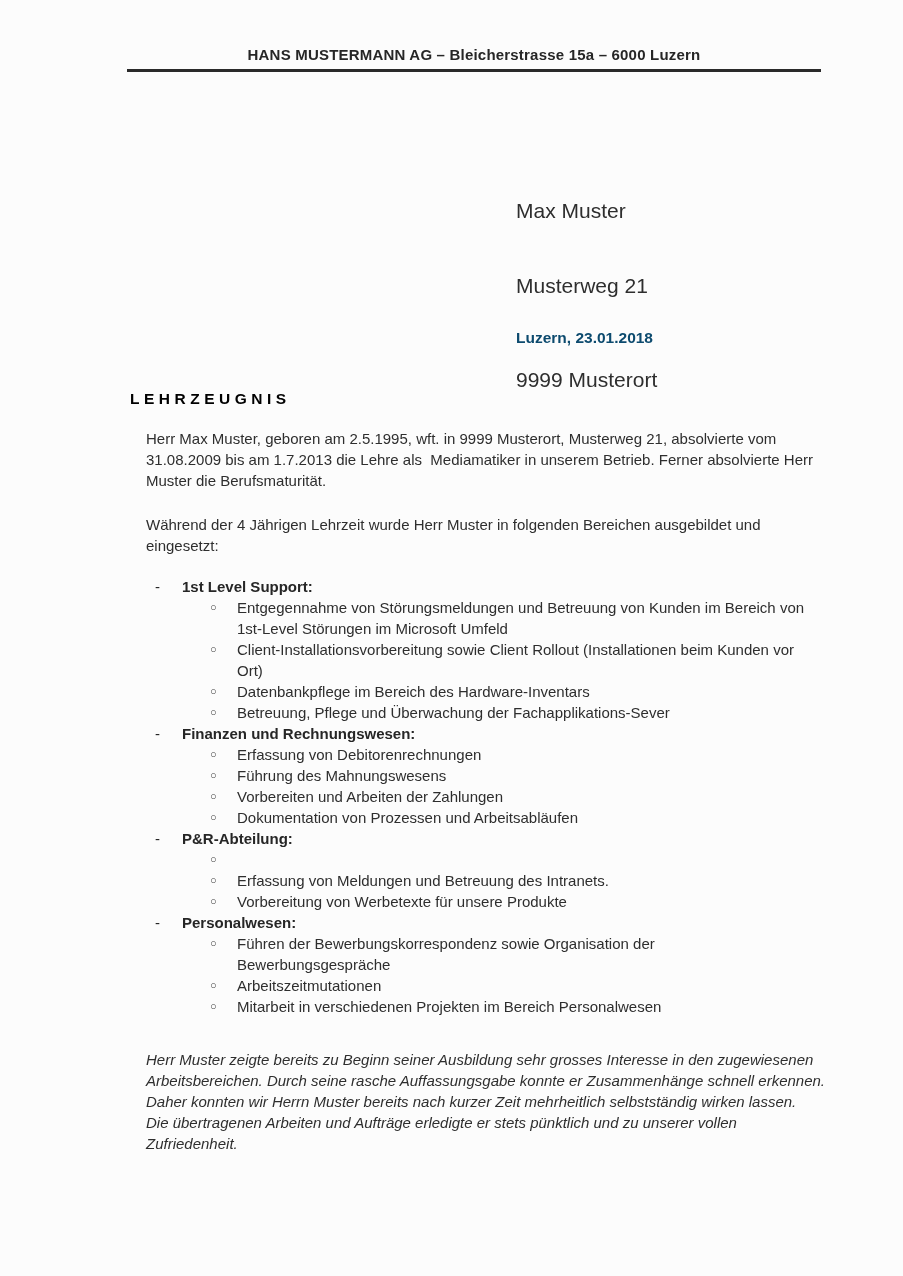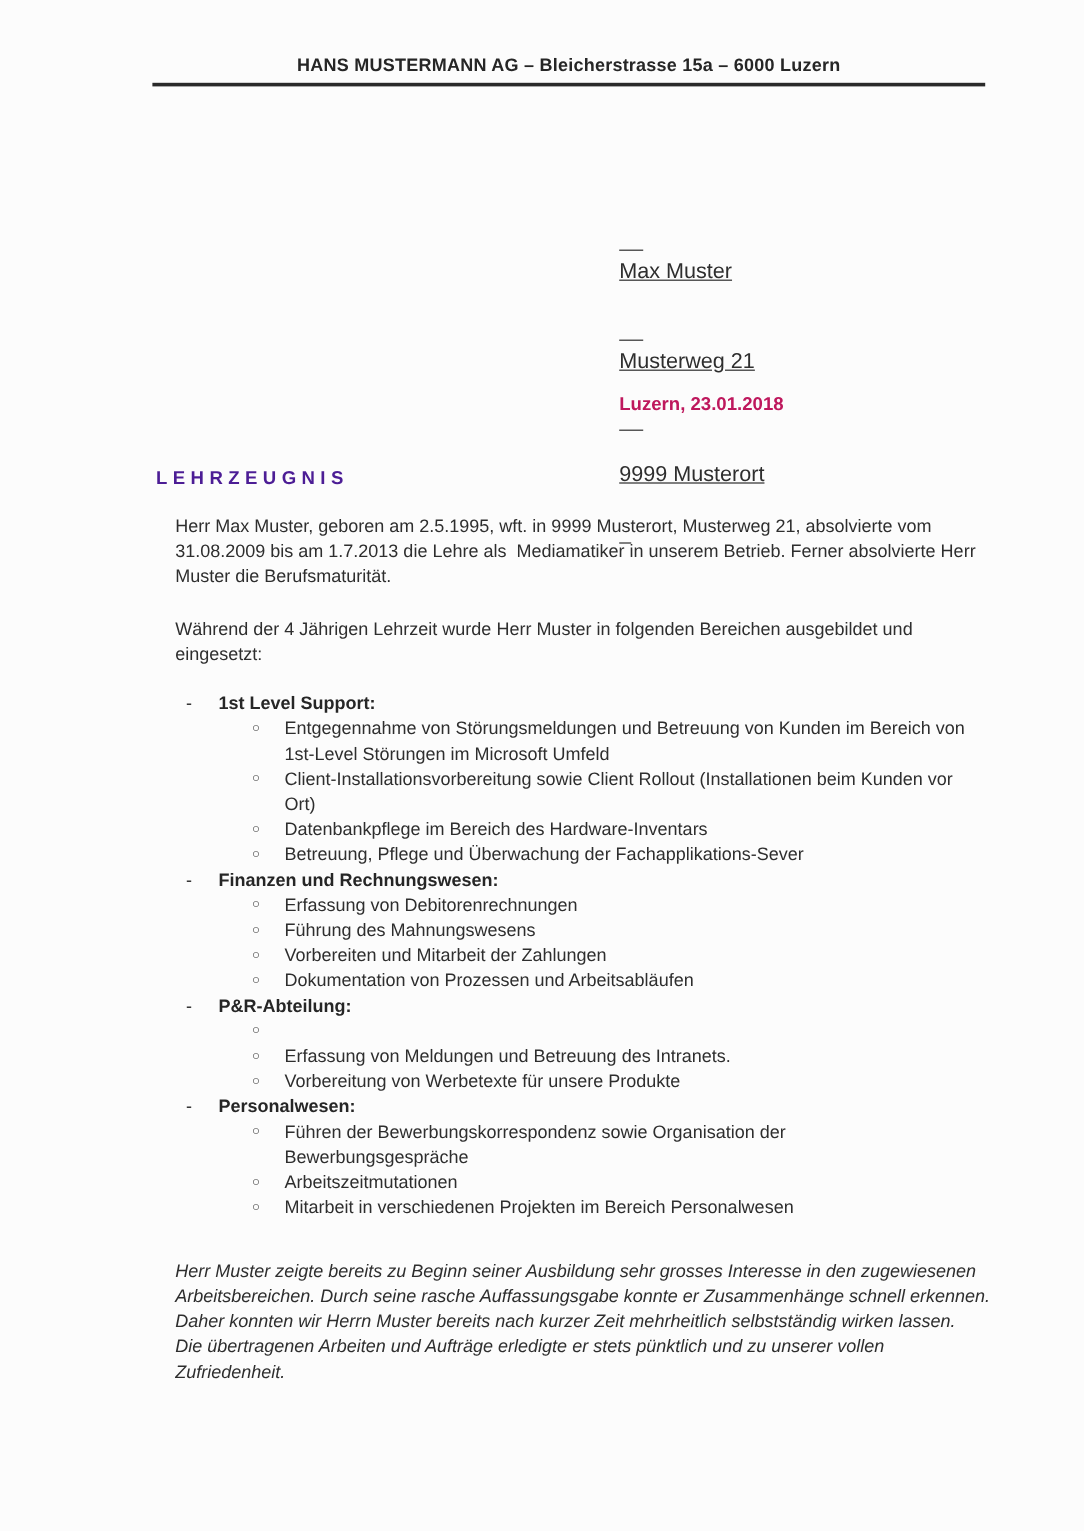--- a/index.html
+++ b/index.html
@@ -24,51 +24,50 @@
     text-align: center;
     font-size: 15px;
     font-weight: bold;
     letter-spacing: 0.2px;
     color: #262626;
     padding-bottom: 6px;
     border-bottom: 3px solid #2a2a2a;
   }
   .recipient {
     position: absolute;
-    top: 164px;
+    top: 148px;
     left: 516px;
-    font-size: 18px;
+    font-size: 21px;
     line-height: 25px;
     white-space: pre-wrap;
-    text-decoration: underline;
   }
   .recipient .city {
     margin-top: 19px;
   }
   .dateline {
     position: absolute;
     top: 329px;
     left: 516px;
     font-size: 15.5px;
     font-weight: 600;
-    color: #be185d;
+    color: #0c4a6e;
   }
   .main {
     position: absolute;
     top: 388px;
     left: 130px;
     width: 753px;
     font-size: 15px;
     line-height: 21px;
   }
   .doc-title {
     font-size: 15.5px;
     font-weight: bold;
     letter-spacing: 4.5px;
-    color: #4c1d95;
+    color: #000000;
   }
   .para {
     white-space: pre-wrap;
     margin: 16px;
   }
   .para.intro   { margin-top: 19px; }
   .para.lead    { margin-top: 23px; }
   .para.closing { margin-top: 32px; font-style: italic; }
   .list {
     margin-top: 20px;
@@ -163,21 +162,21 @@
         <div class="item">
           <span class="marker">○</span>
           <span class="item-text">Erfassung von Debitorenrechnungen</span>
         </div>
         <div class="item">
           <span class="marker">○</span>
           <span class="item-text">Führung des Mahnungswesens</span>
         </div>
         <div class="item">
           <span class="marker">○</span>
-          <span class="item-text">Vorbereiten und Mitarbeit der Zahlungen</span>
+          <span class="item-text">Vorbereiten und Arbeiten der Zahlungen</span>
         </div>
         <div class="item">
           <span class="marker">○</span>
           <span class="item-text">Dokumentation von Prozessen und Arbeitsabläufen</span>
         </div>
       </div>
 
       <div class="section">
         <div class="section-title">
           <span class="marker">-</span>

